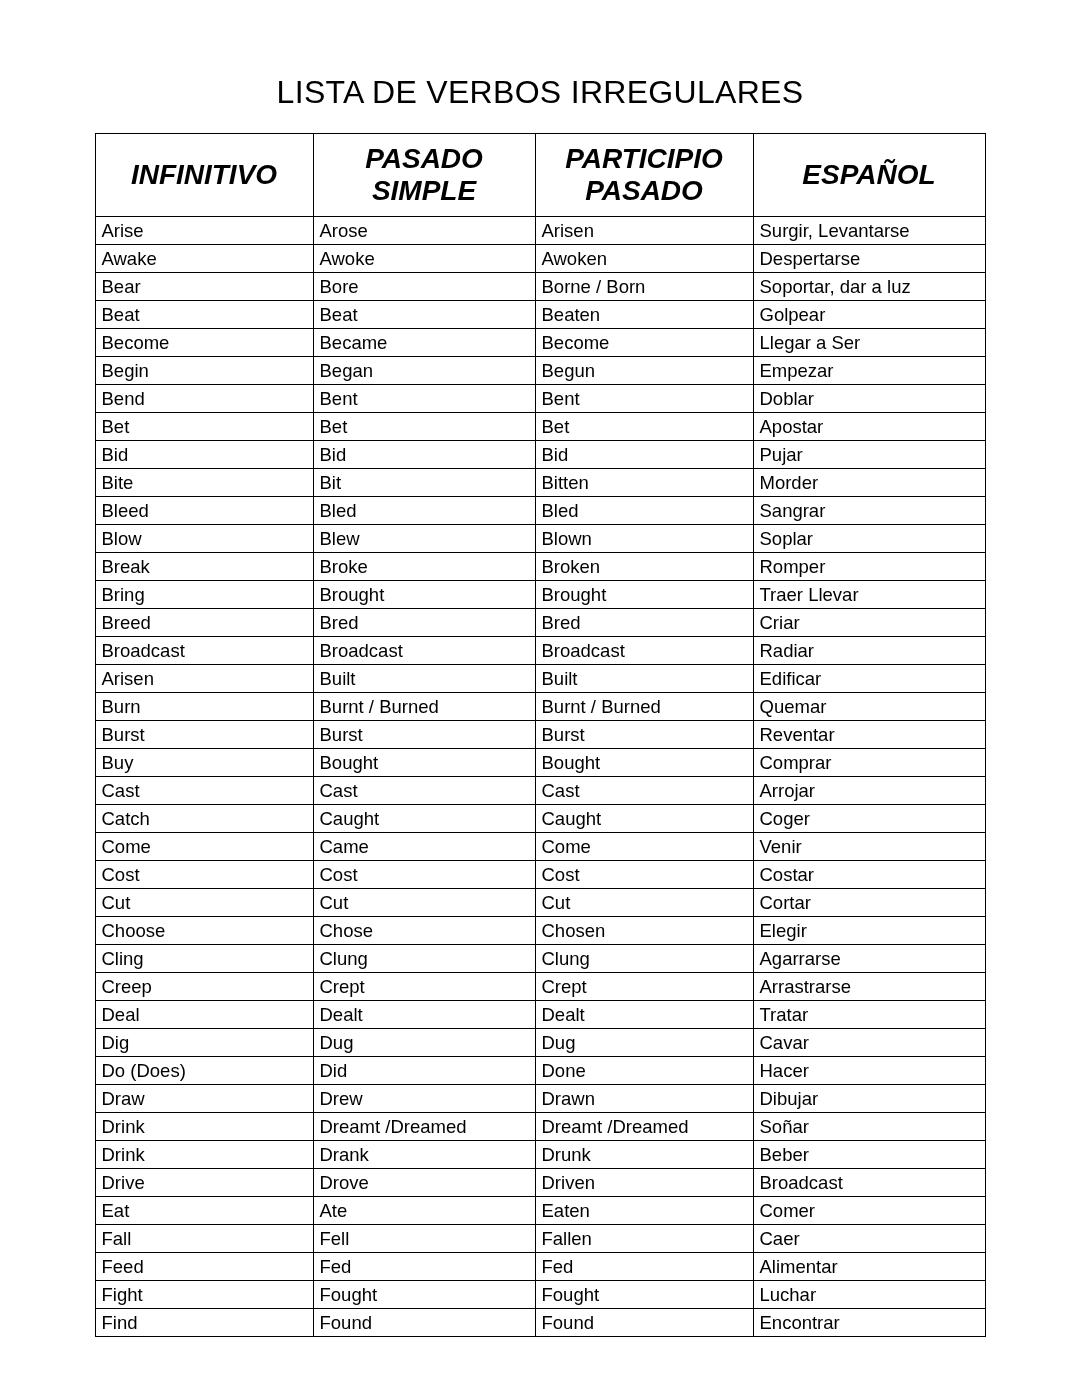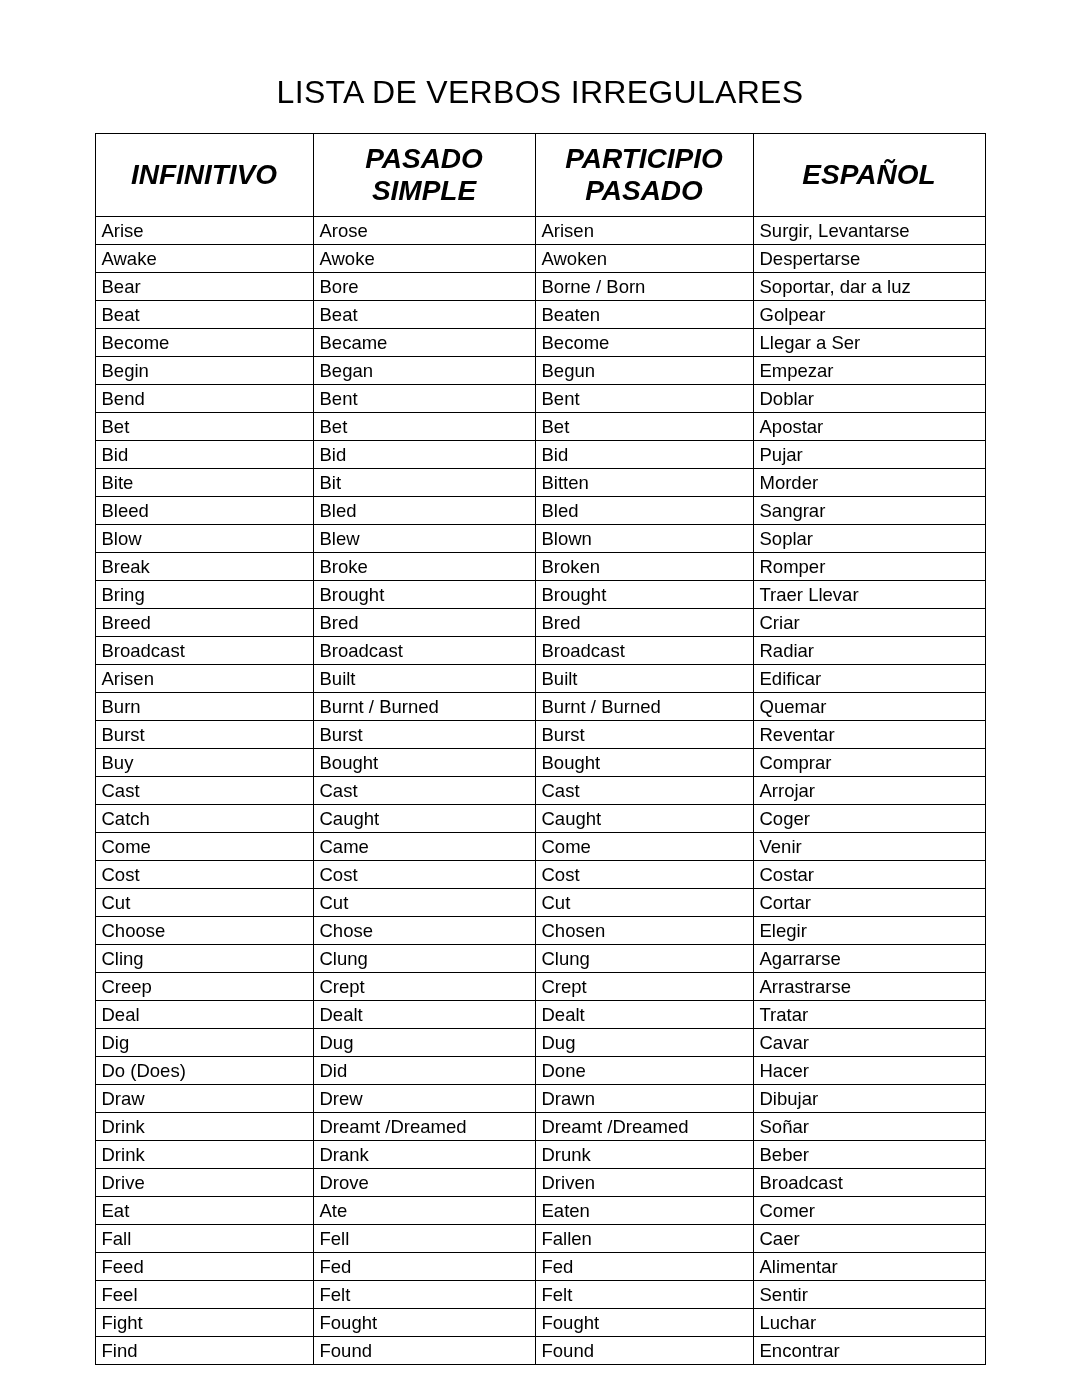--- a/index.html
+++ b/index.html
@@ -305,26 +305,20 @@
           <td>Fallen</td>
           <td>Caer</td>
         </tr>
         <tr>
           <td>Feed</td>
           <td>Fed</td>
           <td>Fed</td>
           <td>Alimentar</td>
         </tr>
         <tr>
-          <td>Feel</td>
-          <td>Felt</td>
-          <td>Felt</td>
-          <td>Sentir</td>
-        </tr>
-        <tr>
           <td>Fight</td>
           <td>Fought</td>
           <td>Fought</td>
           <td>Luchar</td>
         </tr>
         <tr>
           <td>Find</td>
           <td>Found</td>
           <td>Found</td>
           <td>Encontrar</td>

